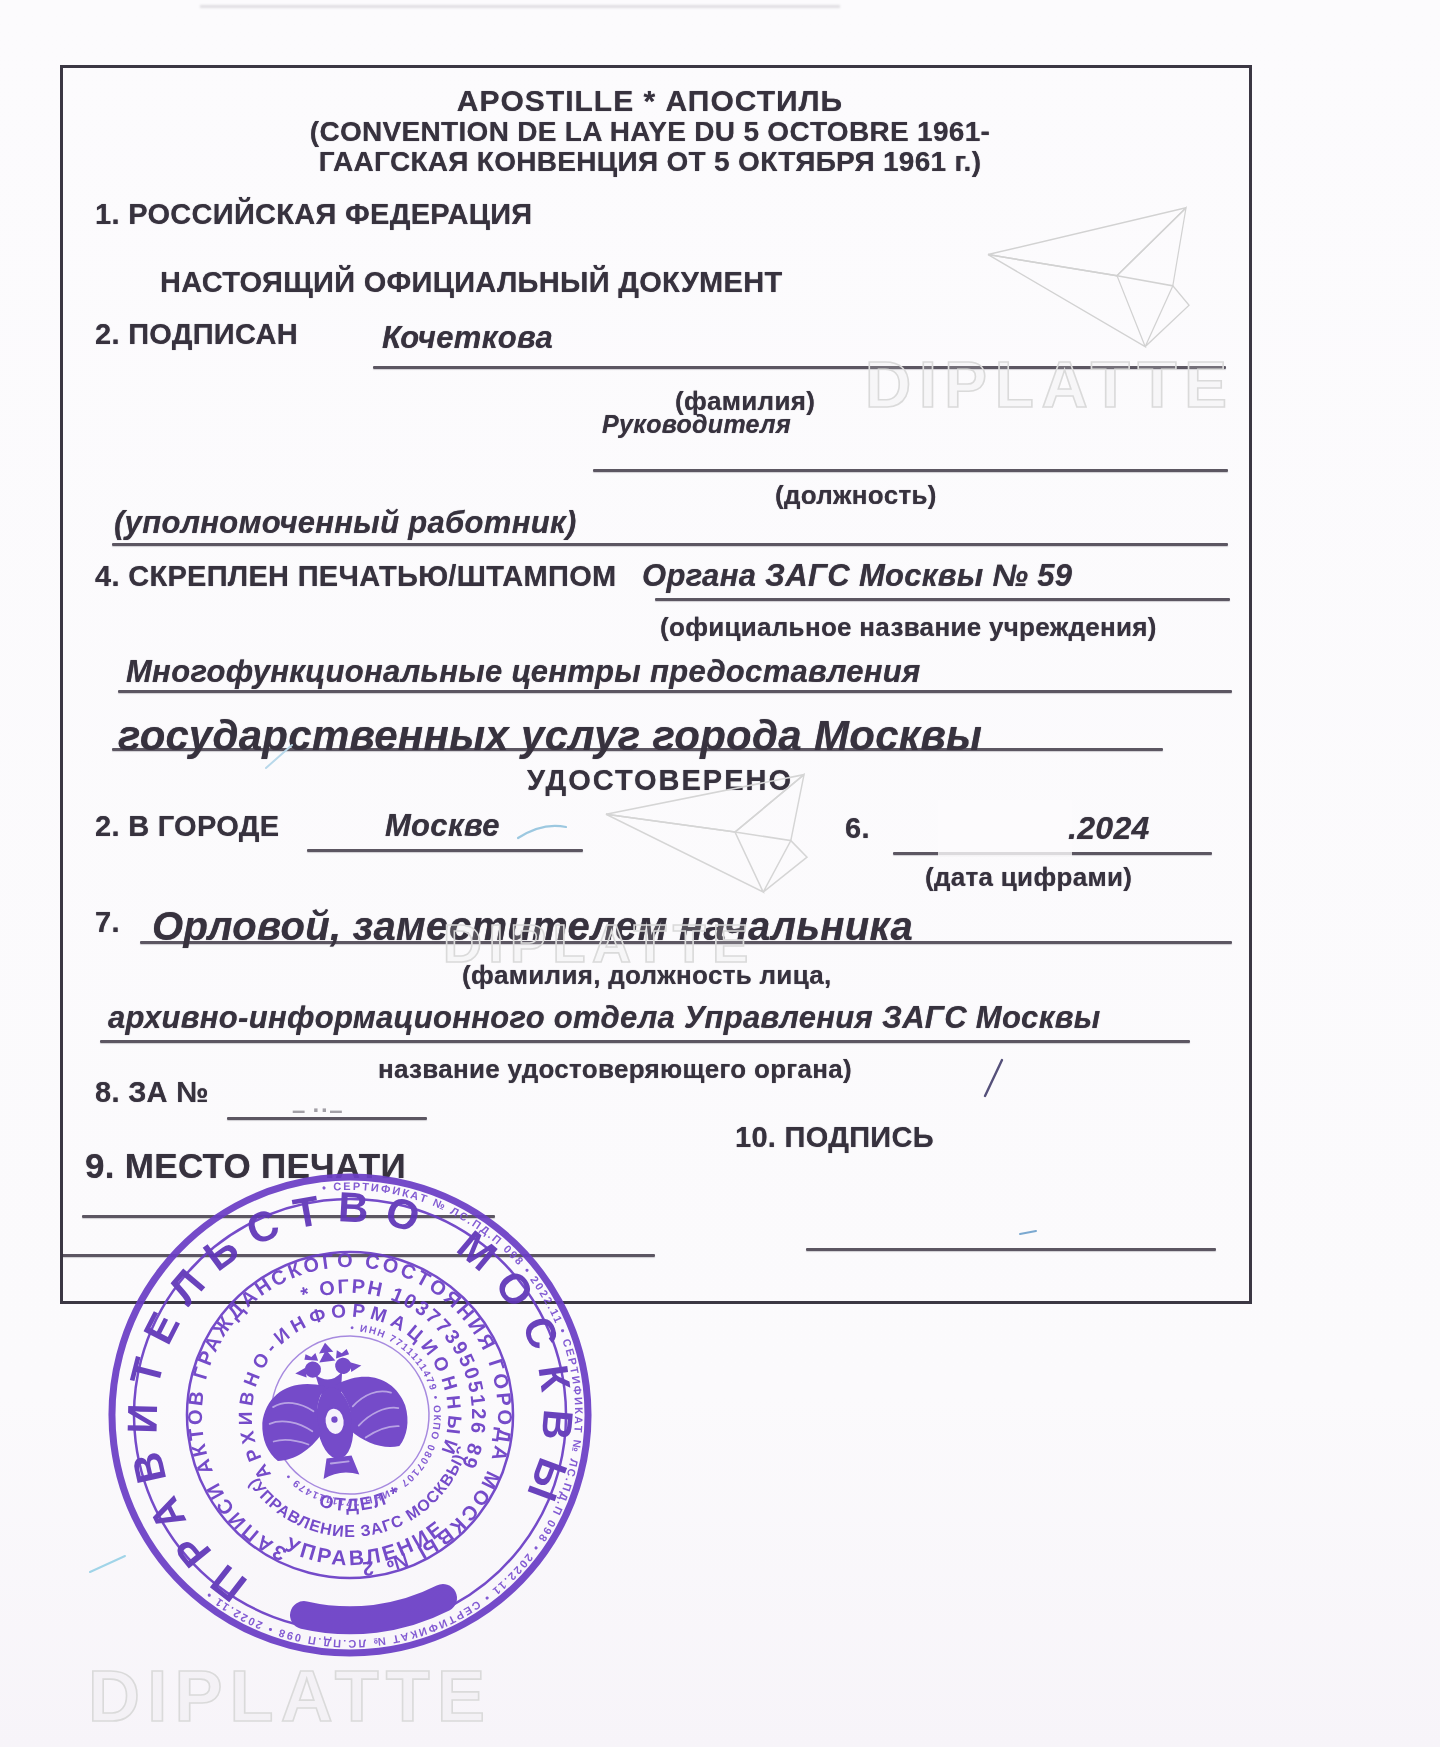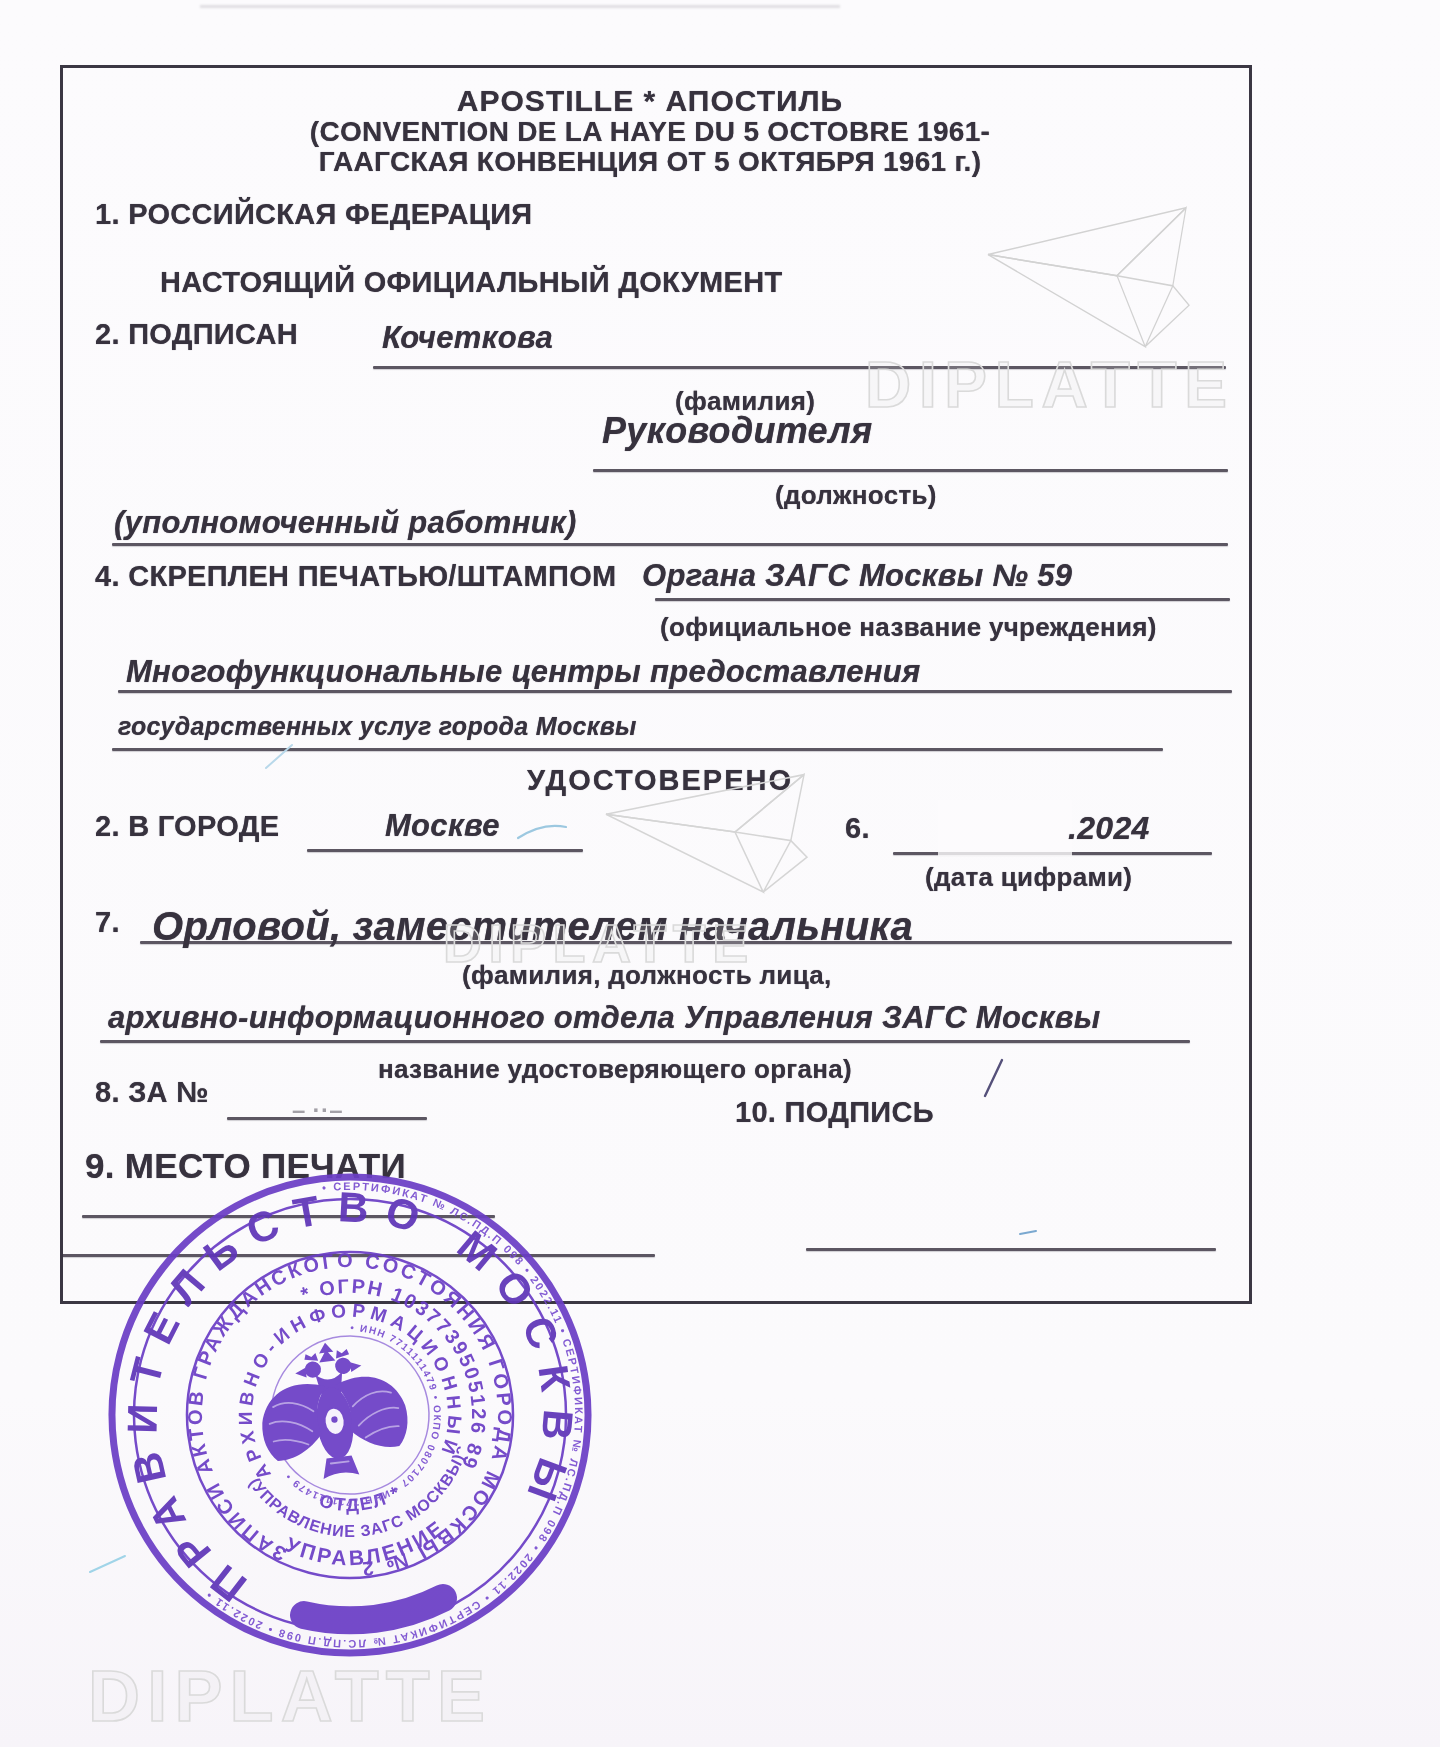--- a/index.html
+++ b/index.html
@@ -47,35 +47,35 @@
   <div class="t" style="left:0;top:146px;width:1300px;text-align:center;font-size:28px;">ГААГСКАЯ КОНВЕНЦИЯ ОТ 5 ОКТЯБРЯ 1961 г.)</div>
 
   <div class="t" style="left:95px;top:198px;font-size:29px;">1. РОССИЙСКАЯ ФЕДЕРАЦИЯ</div>
   <div class="t" style="left:160px;top:266px;font-size:29px;">НАСТОЯЩИЙ ОФИЦИАЛЬНЫЙ ДОКУМЕНТ</div>
 
   <div class="t" style="left:95px;top:318px;font-size:29px;">2. ПОДПИСАН</div>
   <div class="t it" style="left:382px;top:320px;font-size:31px;">Кочеткова</div>
   <div class="ln" style="left:373px;top:366px;width:853px;"></div>
   <div class="t cap" style="left:675px;top:386px;">(фамилия)</div>
 
-  <div class="t it" style="left:602px;top:410px;font-size:36px;">Руководителя</div>
+  <div class="t it" style="left:602px;top:410px;font-size:25px;">Руководителя</div>
   <div class="ln" style="left:593px;top:469px;width:635px;"></div>
   <div class="t cap" style="left:775px;top:480px;">(должность)</div>
 
   <div class="t it" style="left:114px;top:505px;font-size:31px;">(уполномоченный работник)</div>
   <div class="ln" style="left:112px;top:543px;width:1116px;"></div>
 
   <div class="t" style="left:95px;top:560px;font-size:29px;">4. СКРЕПЛЕН ПЕЧАТЬЮ/ШТАМПОМ</div>
   <div class="t it" style="left:642px;top:558px;font-size:31px;">Органа ЗАГС Москвы № 59</div>
   <div class="ln" style="left:655px;top:598px;width:575px;"></div>
   <div class="t cap" style="left:660px;top:612px;">(официальное название учреждения)</div>
 
   <div class="t it" style="left:126px;top:654px;font-size:31px;">Многофункциональные центры предоставления</div>
   <div class="ln" style="left:118px;top:690px;width:1114px;"></div>
-  <div class="t it" style="left:118px;top:712px;font-size:25px;">государственных услуг города Москвы</div>
+  <div class="t it" style="left:118px;top:712px;font-size:42px;">государственных услуг города Москвы</div>
   <div class="ln" style="left:112px;top:748px;width:1051px;"></div>
 
   <div class="t" style="left:527px;top:764px;font-size:29px;letter-spacing:2px;">УДОСТОВЕРЕНО</div>
 
   <div class="t" style="left:95px;top:810px;font-size:29px;">2. В ГОРОДЕ</div>
   <div class="t it" style="left:385px;top:808px;font-size:31px;">Москве</div>
   <div class="ln" style="left:307px;top:849px;width:276px;"></div>
 
   <div class="t" style="left:845px;top:812px;font-size:29px;">6.</div>
   <div class="ln" style="left:893px;top:852px;width:319px;"></div>
@@ -90,21 +90,21 @@
 
   <div class="t cap" style="left:462px;top:960px;">(фамилия, должность лица,</div>
   <div class="ln" style="left:100px;top:1040px;width:1090px;"></div>
   <div class="t cap" style="left:378px;top:1054px;">название удостоверяющего органа)</div>
 
   <div class="t" style="left:95px;top:1076px;font-size:29px;">8. ЗА №</div>
   <div class="t" style="left:292px;top:1096px;font-size:24px;color:rgba(56,50,64,.45);text-shadow:none;">– ··–</div>
   <div class="ln" style="left:227px;top:1117px;width:200px;"></div>
 
   <div class="t" style="left:85px;top:1146px;font-size:35px;">9. МЕСТО ПЕЧАТИ</div>
-  <div class="t" style="left:735px;top:1096px;font-size:29px;">10. ПОДПИСЬ</div>
+  <div class="t" style="left:735px;top:1121px;font-size:29px;">10. ПОДПИСЬ</div>
 
   <div class="ln" style="left:82px;top:1215px;width:413px;"></div>
   <div class="ln" style="left:62px;top:1254px;width:593px;"></div>
   <div class="ln" style="left:806px;top:1248px;width:410px;"></div>
 
   <svg class="stamp" width="520" height="520" viewBox="0 0 520 520">
     <defs>
       <path id="p-outer" d="M 260 35 A 225 225 0 1 1 260 485 A 225 225 0 1 1 260 35"></path>
       <path id="p-gov" d="M 260 67 A 193 193 0 1 1 260 453 A 193 193 0 1 1 260 67 A 193 193 0 1 1 260 453 A 193 193 0 1 1 260 67"></path>
       <path id="p-r2" d="M 260 112 A 148 148 0 1 1 260 408 A 148 148 0 1 1 260 112 A 148 148 0 1 1 260 408 A 148 148 0 1 1 260 112"></path>

